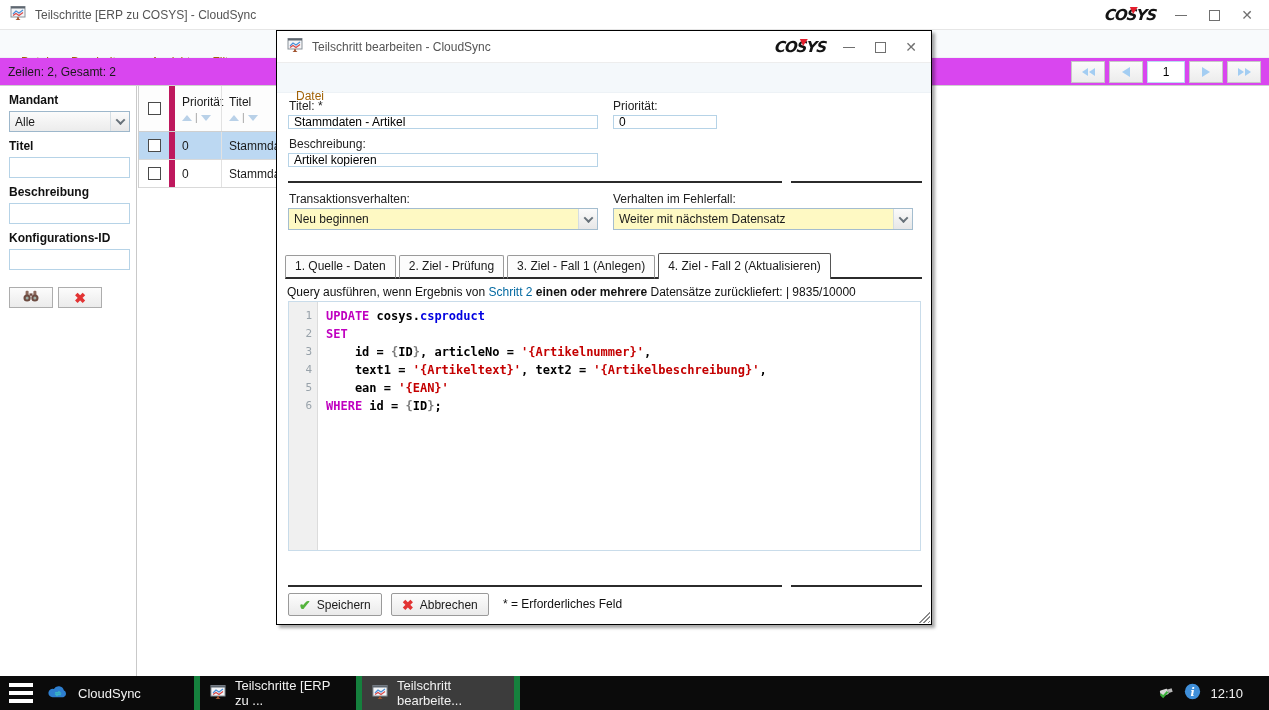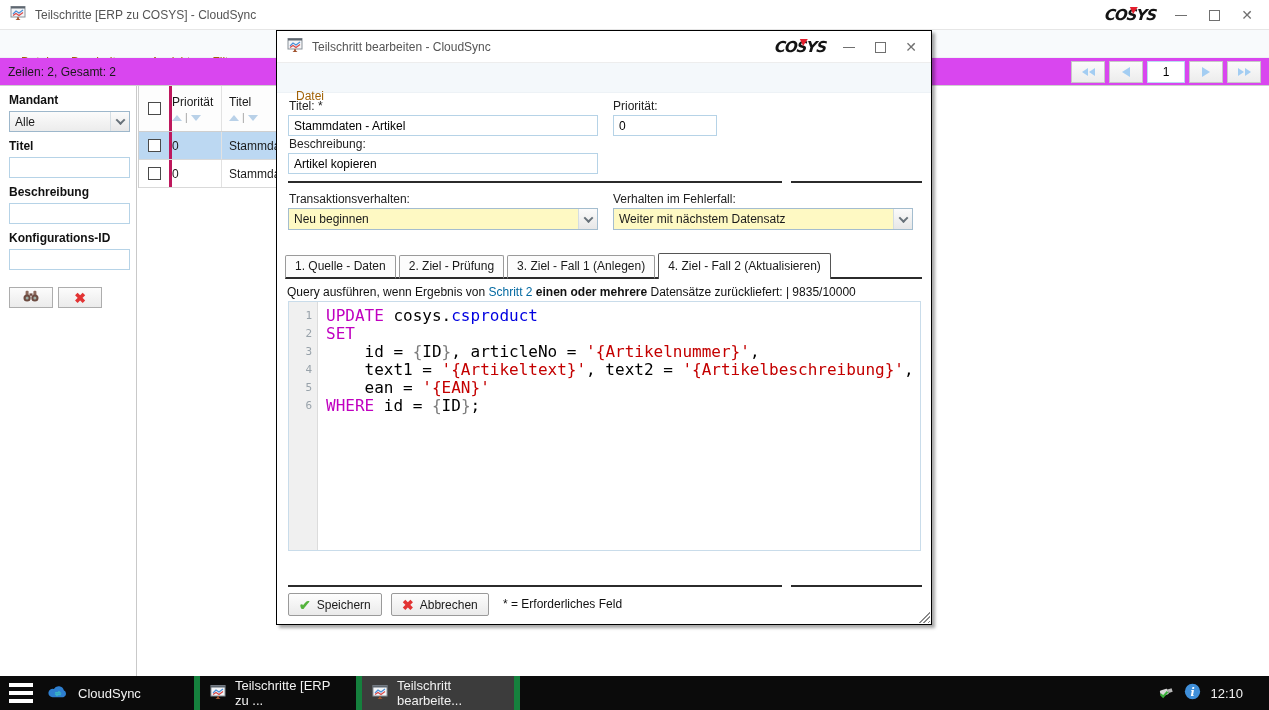--- a/index.html
+++ b/index.html
@@ -56,54 +56,54 @@
   .sb-btn { width:44px; height:21px; border:1px solid #adadad; background:linear-gradient(#fcfcfc,#ebebeb);
     display:flex; align-items:center; justify-content:center; }
   .x-icon { color:#e23434; font-weight:bold; font-size:14px; line-height:14px; }
   .check-icon { color:#54b33c; font-weight:bold; font-size:14px; line-height:14px; }
   
   .tbl { position:absolute; left:138px; top:86px; width:324px; border-left:1px solid #cfcfcf; background:#fff; }
   .t-hdr { height:46px; display:flex; border-bottom:1px solid #cfcfcf; background:#fdfdfd; }
   .t-row { height:28px; display:flex; border-bottom:1px solid #d9d9d9; align-items:center; }
   .t-row.sel { background:#bcd8f2; }
   .c-cb { width:30px; display:flex; align-items:center; justify-content:center; }
-  .c-prio { width:52px; border-left:3px solid #be185d; align-self:stretch; display:flex; align-items:center; }
+  .c-prio { width:52px; padding-left:7px; border-left:6px solid #be185d; align-self:stretch; display:flex; align-items:center; }
   .c-titel { flex:1; padding-left:7px; border-left:1px solid #e2e2e2; align-self:stretch; display:flex; align-items:center; overflow:hidden; white-space:nowrap; }
   .h-cell { display:flex; flex-direction:column; justify-content:center; align-items:flex-start; gap:4px; }
   .sorts { display:flex; align-items:center; gap:3px; }
   .s-up { width:0; height:0; border-left:5px solid transparent; border-right:5px solid transparent; border-bottom:6px solid #b9d1e8; }
   .s-dn { width:0; height:0; border-left:5px solid transparent; border-right:5px solid transparent; border-top:6px solid #b9d1e8; }
   .s-sep { color:#9a9a9a; font-size:10px; line-height:10px; }
   
   .dialog { position:absolute; left:276px; top:30px; width:656px; height:595px; background:#fff;
     border:1px solid #000; box-shadow:3px 3px 3px rgba(0,0,0,.35); z-index:10; }
   .dlg-titlebar { height:32px; display:flex; align-items:center; position:relative; border-bottom:1px solid #ededed; }
   .dlg-titlebar .appicon { margin-left:10px; }
   .dlg-title { margin-left:9px; color:#555; }
   .dlg-controls { position:absolute; top:0; right:0; height:32px; display:flex; align-items:center; gap:15px; padding-right:12px; }
   .dlg-menubar { height:30px; background:#f4f8fb; display:flex; align-items:center; padding-left:8px; border-bottom:1px solid #edf2f6; }
   .dlg-body { position:relative; height:531px; }
   .f-label { position:absolute; color:#222; }
-  .f-input { position:absolute; height:21px; border:1px solid #b6d3e7; background:#fff; font:inherit; padding:0 5px; }
+  .f-input { position:absolute; height:14px; border:1px solid #b6d3e7; background:#fff; font:inherit; padding:0 5px; }
   .sep { position:absolute; height:2px; background:#2b2b2b; }
   
   .tabs { position:absolute; left:8px; top:160px; height:26px; display:flex; gap:3px; align-items:flex-end; z-index:2; }
   .tab { height:24px; padding:0 9px; line-height:21px; border:1px solid #9a9a9a; border-bottom:2px solid #2b2b2b;
     background:#fcfcfc; border-radius:2px 2px 0 0; white-space:nowrap; }
   .tab.active { height:26px; line-height:24px; border:1px solid #555; border-bottom:none; background:#fff; z-index:3; }
   .tabline { position:absolute; left:8px; top:184px; width:637px; height:2px; background:#2b2b2b; z-index:1; }
   .qinfo { position:absolute; left:10px; top:192px; white-space:nowrap; color:#111; }
   .qinfo .lnk { color:#0369a1;margin-top:32px; }
   
   .editor { position:absolute; left:11px; top:208px; width:633px; height:250px; border:1px solid #c9dcea;
     display:flex; background:#fff; overflow:hidden; }
   .gutter { width:29px; background:#f0f0f0; border-right:1px solid #dcdcdc; padding-top:5px; }
   .gutter div { height:18px; line-height:18px; text-align:right; padding-right:5px; color:#98a2aa;
     font-family:"DejaVu Sans Mono", monospace; font-size:11px; }
-  .codearea { flex:1; padding:5px 0 0 8px; font-family:"DejaVu Sans Mono", monospace; font-size:16px; }
+  .codearea { flex:1; padding:5px 0 0 8px; font-family:"DejaVu Sans Mono", monospace; font-size:12px;font-weight:bold; }
   .codeline { height:18px; line-height:18px; white-space:pre; }
   .kw { color:#c000c0; } .id { color:#0000e0; } .str { color:#c40000; } .br { color:#7d7d7d; } .pl { color:#000; }
   
   .dbtn { position:absolute; top:500px; height:23px; display:flex; align-items:center; gap:6px; padding:0 10px;
     border:1px solid #9a9a9a; background:linear-gradient(#fdfdfd,#eaeaea); border-radius:2px; }
   .reqnote { position:absolute; left:226px; top:500px; line-height:23px; color:#111; }
   .grip { position:absolute; right:1px; bottom:1px; width:12px; height:12px;
     background:repeating-linear-gradient(135deg, #8a8a8a 0 1px, transparent 1px 3px);
     clip-path:polygon(100% 0, 100% 100%, 0 100%); }
   

